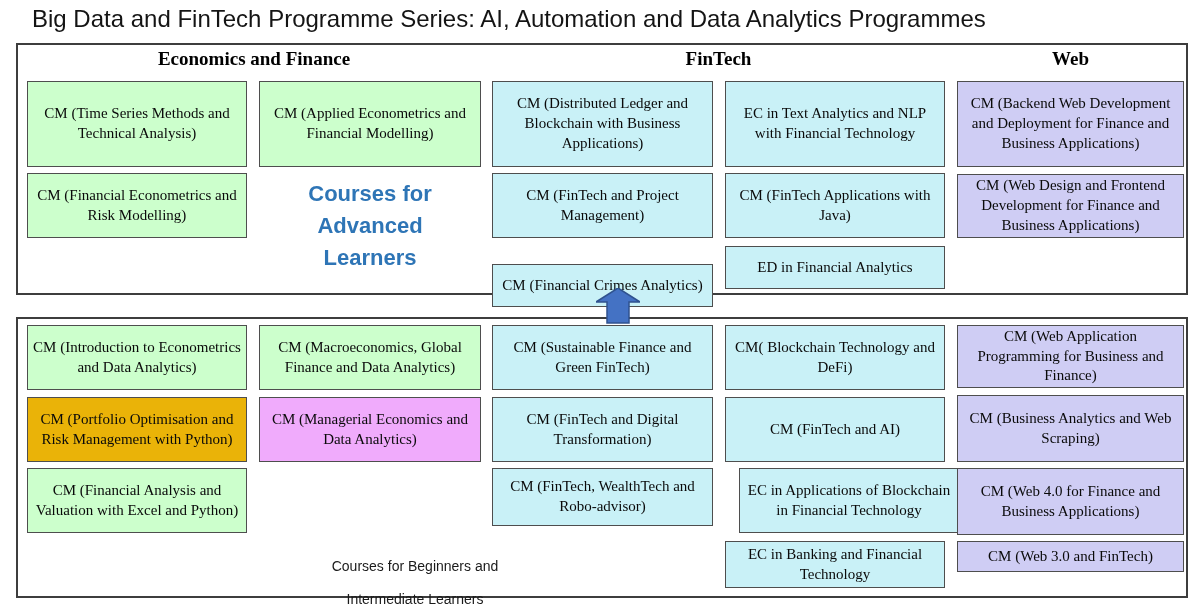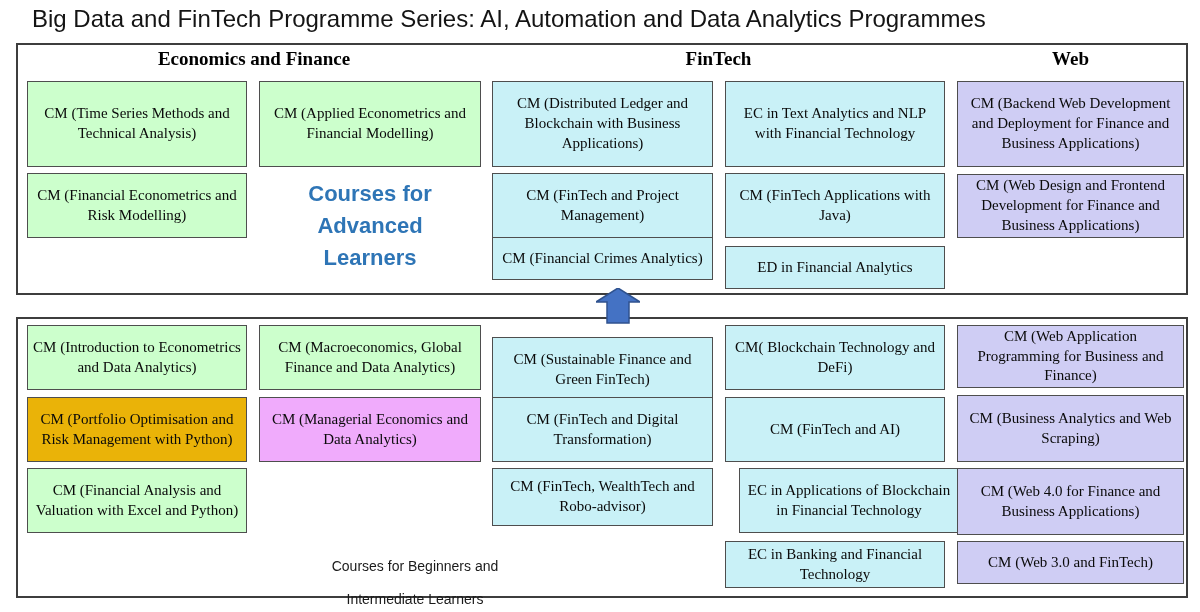--- a/index.html
+++ b/index.html
@@ -58,21 +58,21 @@
   <div class="card" style="left: 9px; top: 36px; width: 220px; height: 86px; background-color: rgb(204, 255, 204);">CM (Time Series Methods and Technical Analysis)</div>
   <div class="card" style="left: 241px; top: 36px; width: 222px; height: 86px; background-color: rgb(204, 255, 204);">CM (Applied Econometrics and Financial Modelling)</div>
   <div class="card" style="left: 9px; top: 128px; width: 220px; height: 65px; background-color: rgb(204, 255, 204);">CM (Financial Econometrics and Risk Modelling)</div>
 
   <div class="group-label" id="advanced-label" style="color: rgb(46, 117, 182);">Courses for
 Advanced
 Learners</div>
 
   <div class="card" style="left: 474px; top: 36px; width: 221px; height: 86px; background-color: rgb(201, 241, 247);">CM (Distributed Ledger and Blockchain with Business Applications)</div>
   <div class="card" style="left: 474px; top: 128px; width: 221px; height: 65px; background-color: rgb(201, 241, 247);">CM (FinTech and Project Management)</div>
-  <div class="card" style="left: 474px; top: 192px; width: 221px; height: 43px; background-color: rgb(201, 241, 247); text-align: right;">CM (Financial Crimes Analytics)</div>
+  <div class="card" style="left: 474px; top: 219px; width: 221px; height: 43px; background-color: rgb(201, 241, 247); text-align: right;">CM (Financial Crimes Analytics)</div>
 
   <div class="card" style="left: 707px; top: 36px; width: 220px; height: 86px; background-color: rgb(201, 241, 247);">EC in Text Analytics and NLP with Financial Technology</div>
   <div class="card" style="left: 707px; top: 128px; width: 220px; height: 65px; background-color: rgb(201, 241, 247);">CM (FinTech Applications with Java)</div>
   <div class="card" style="left: 707px; top: 201px; width: 220px; height: 43px; background-color: rgb(201, 241, 247);">ED in Financial Analytics</div>
 
   <div class="card" style="left: 939px; top: 36px; width: 227px; height: 86px; background-color: rgb(207, 205, 244);">CM (Backend Web Development and Deployment for Finance and Business Applications)</div>
   <div class="card" style="left: 939px; top: 129px; width: 227px; height: 64px; background-color: rgb(207, 205, 244);">CM (Web Design and Frontend Development for Finance and Business Applications)</div>
 </div>
 
 <svg id="up-arrow" width="44" height="36" viewBox="0 0 44 36">
@@ -83,26 +83,26 @@
   <div class="card" style="left: 9px; top: 6px; width: 220px; height: 65px; background-color: rgb(204, 255, 204);">CM (Introduction to Econometrics and Data Analytics)</div>
   <div class="card" style="left: 9px; top: 78px; width: 220px; height: 65px; background-color: #eab308;">CM (Portfolio Optimisation and Risk Management with Python)</div>
   <div class="card" style="left: 9px; top: 149px; width: 220px; height: 65px; background-color: rgb(204, 255, 204);">CM (Financial Analysis and Valuation with Excel and Python)</div>
 
   <div class="card" style="left: 241px; top: 6px; width: 222px; height: 65px; background-color: rgb(204, 255, 204);">CM (Macroeconomics, Global Finance and Data Analytics)</div>
   <div class="card" style="left: 241px; top: 78px; width: 222px; height: 65px; background-color: #f0abfc;">CM (Managerial Economics and Data Analytics)</div>
 
   <div class="group-label" id="beginner-label">Courses for Beginners and
 Intermediate Learners</div>
 
-  <div class="card" style="left: 474px; top: 6px; width: 221px; height: 65px; background-color: rgb(201, 241, 247); margin-top: 12px;">CM (Sustainable Finance and Green FinTech)</div>
+  <div class="card" style="left: 474px; top: 6px; width: 221px; height: 65px; background-color: rgb(201, 241, 247);">CM (Sustainable Finance and Green FinTech)</div>
   <div class="card" style="left: 474px; top: 78px; width: 221px; height: 65px; background-color: rgb(201, 241, 247);">CM (FinTech and Digital Transformation)</div>
   <div class="card" style="left: 474px; top: 149px; width: 221px; height: 58px; background-color: rgb(201, 241, 247);">CM (FinTech, WealthTech and Robo-advisor)</div>
 
   <div class="card" style="left: 707px; top: 6px; width: 220px; height: 65px; background-color: rgb(201, 241, 247);">CM( Blockchain Technology and DeFi)</div>
   <div class="card" style="left: 707px; top: 78px; width: 220px; height: 65px; background-color: rgb(201, 241, 247);">CM (FinTech and AI)</div>
   <div class="card" style="left: 707px; top: 149px; width: 220px; height: 65px; background-color: rgb(201, 241, 247); margin-left: 14px;">EC in Applications of Blockchain in Financial Technology</div>
   <div class="card" style="left: 707px; top: 222px; width: 220px; height: 47px; background-color: rgb(201, 241, 247);">EC in Banking and Financial Technology</div>
 
   <div class="card" style="left: 939px; top: 6px; width: 227px; height: 63px; background-color: rgb(207, 205, 244);">CM (Web Application Programming for Business and Finance)</div>
   <div class="card" style="left: 939px; top: 76px; width: 227px; height: 67px; background-color: rgb(207, 205, 244);">CM (Business Analytics and Web Scraping)</div>
   <div class="card" style="left: 939px; top: 149px; width: 227px; height: 67px; background-color: rgb(207, 205, 244);">CM (Web 4.0 for Finance and Business Applications)</div>
-  <div class="card" style="left: 939px; top: 222px; width: 227px; height: 43px; background-color: rgb(207, 205, 244);">CM (Web 3.0 and FinTech)</div>
+  <div class="card" style="left: 939px; top: 222px; width: 227px; height: 31px; background-color: rgb(207, 205, 244);">CM (Web 3.0 and FinTech)</div>
 </div>
 
 </body></html>

